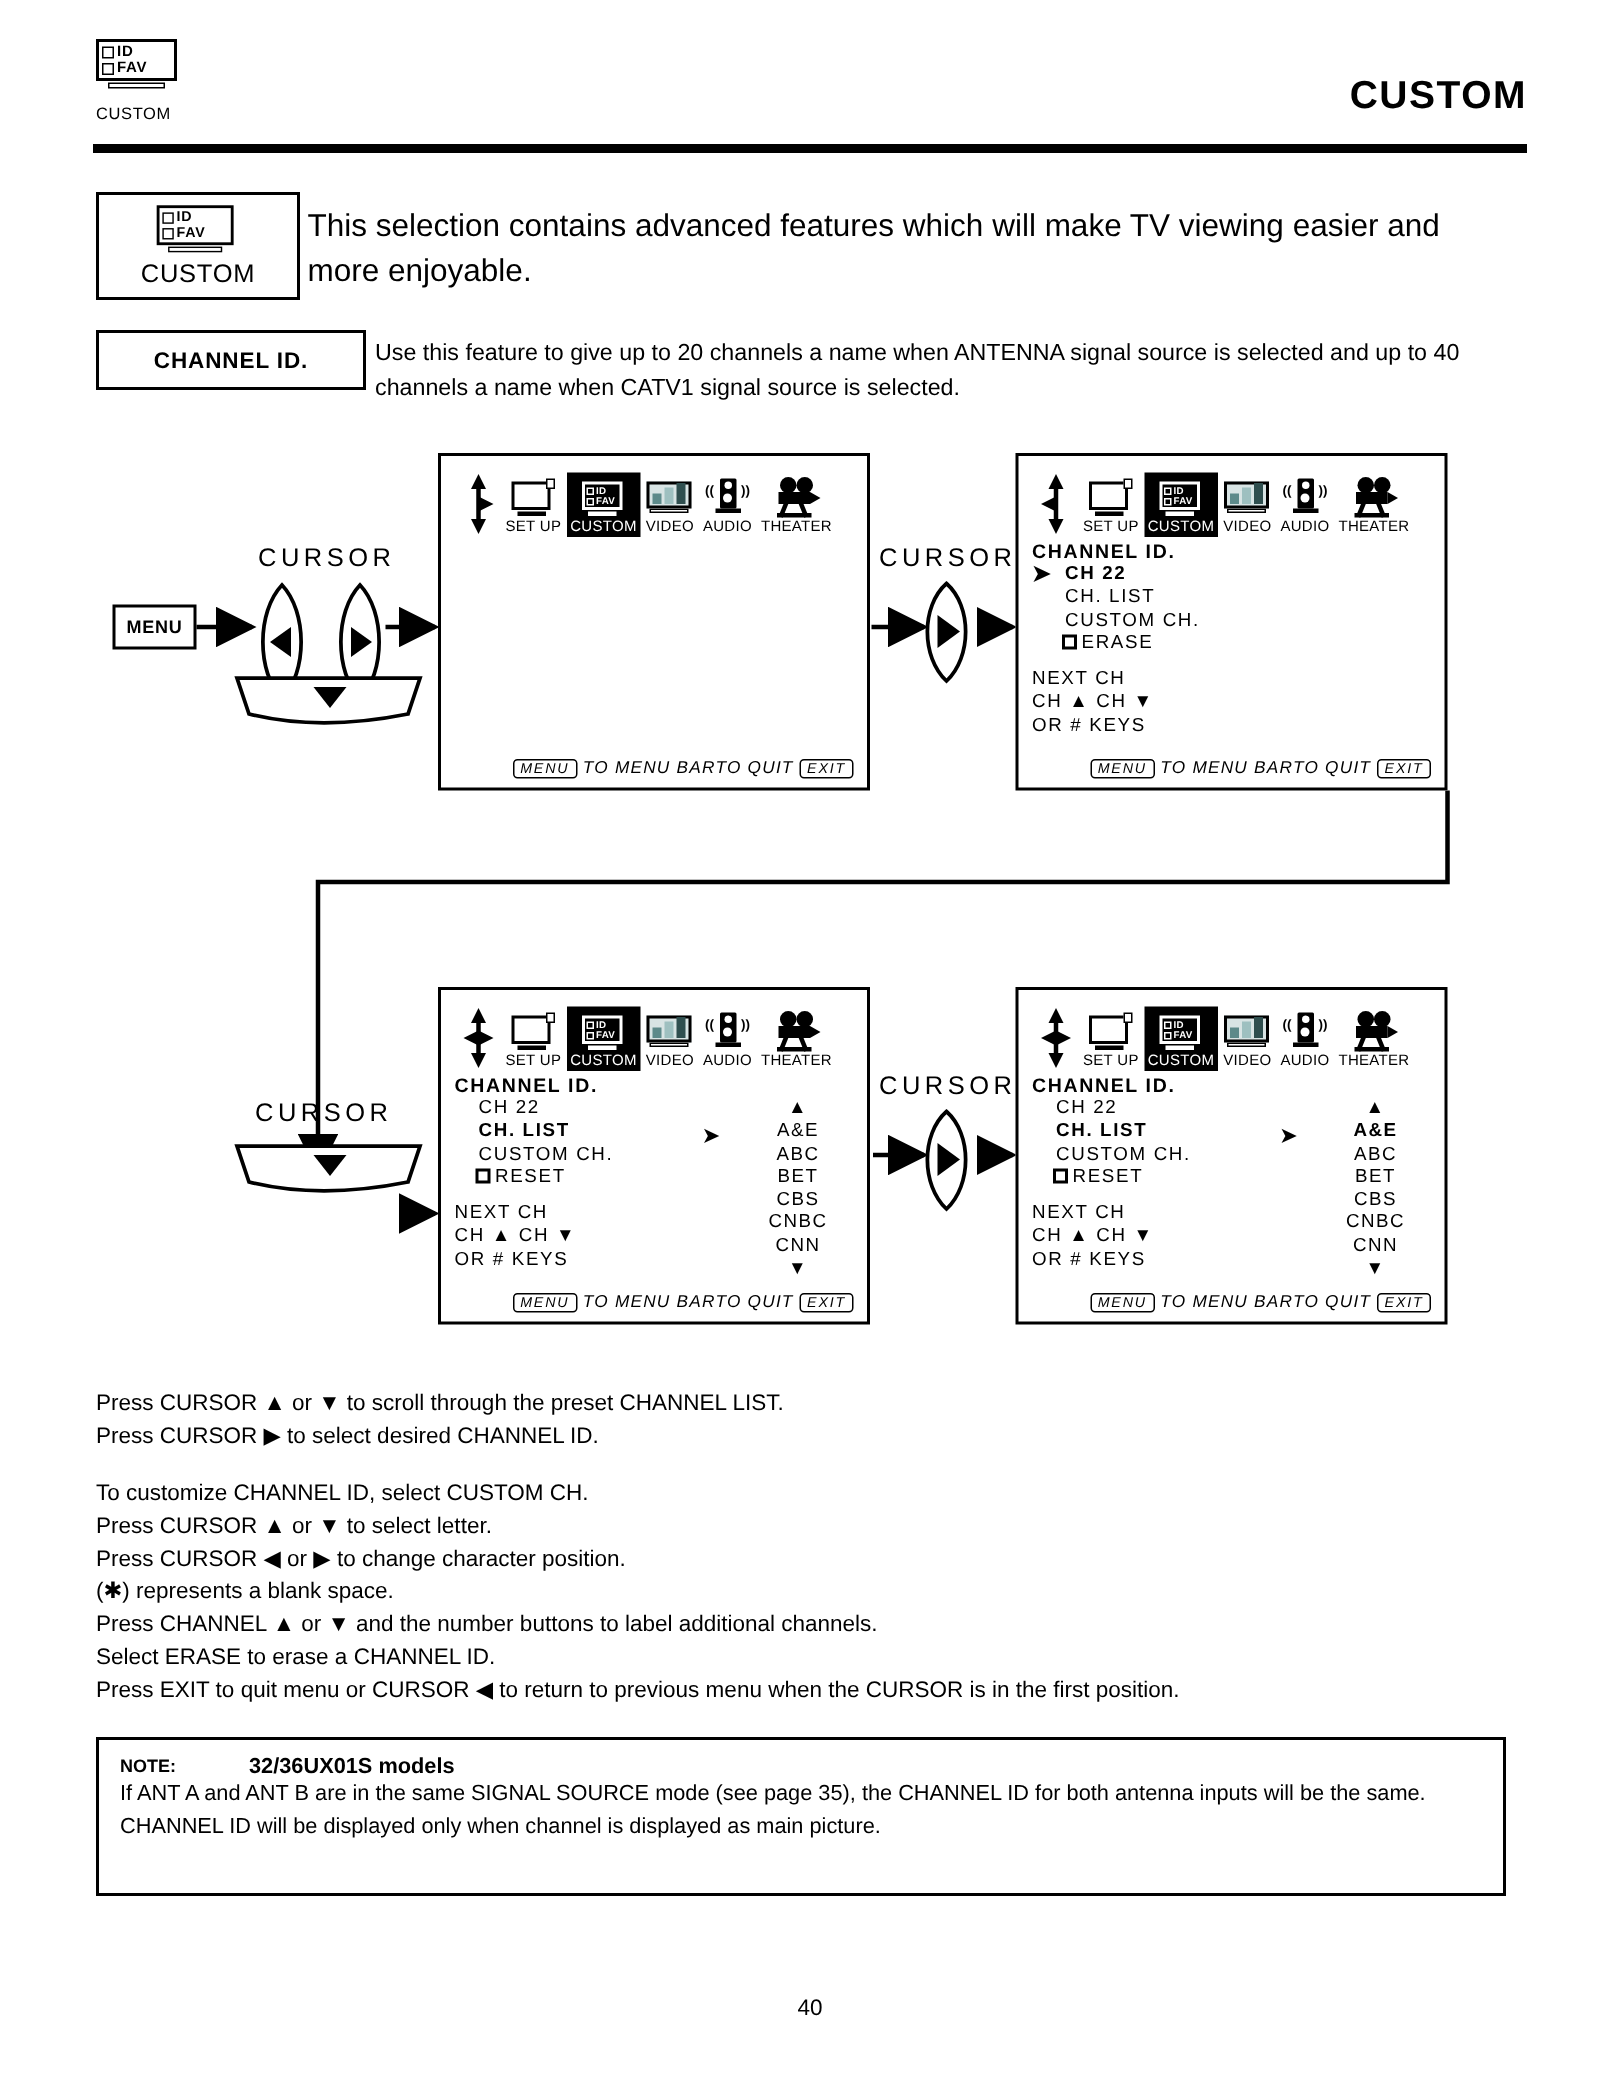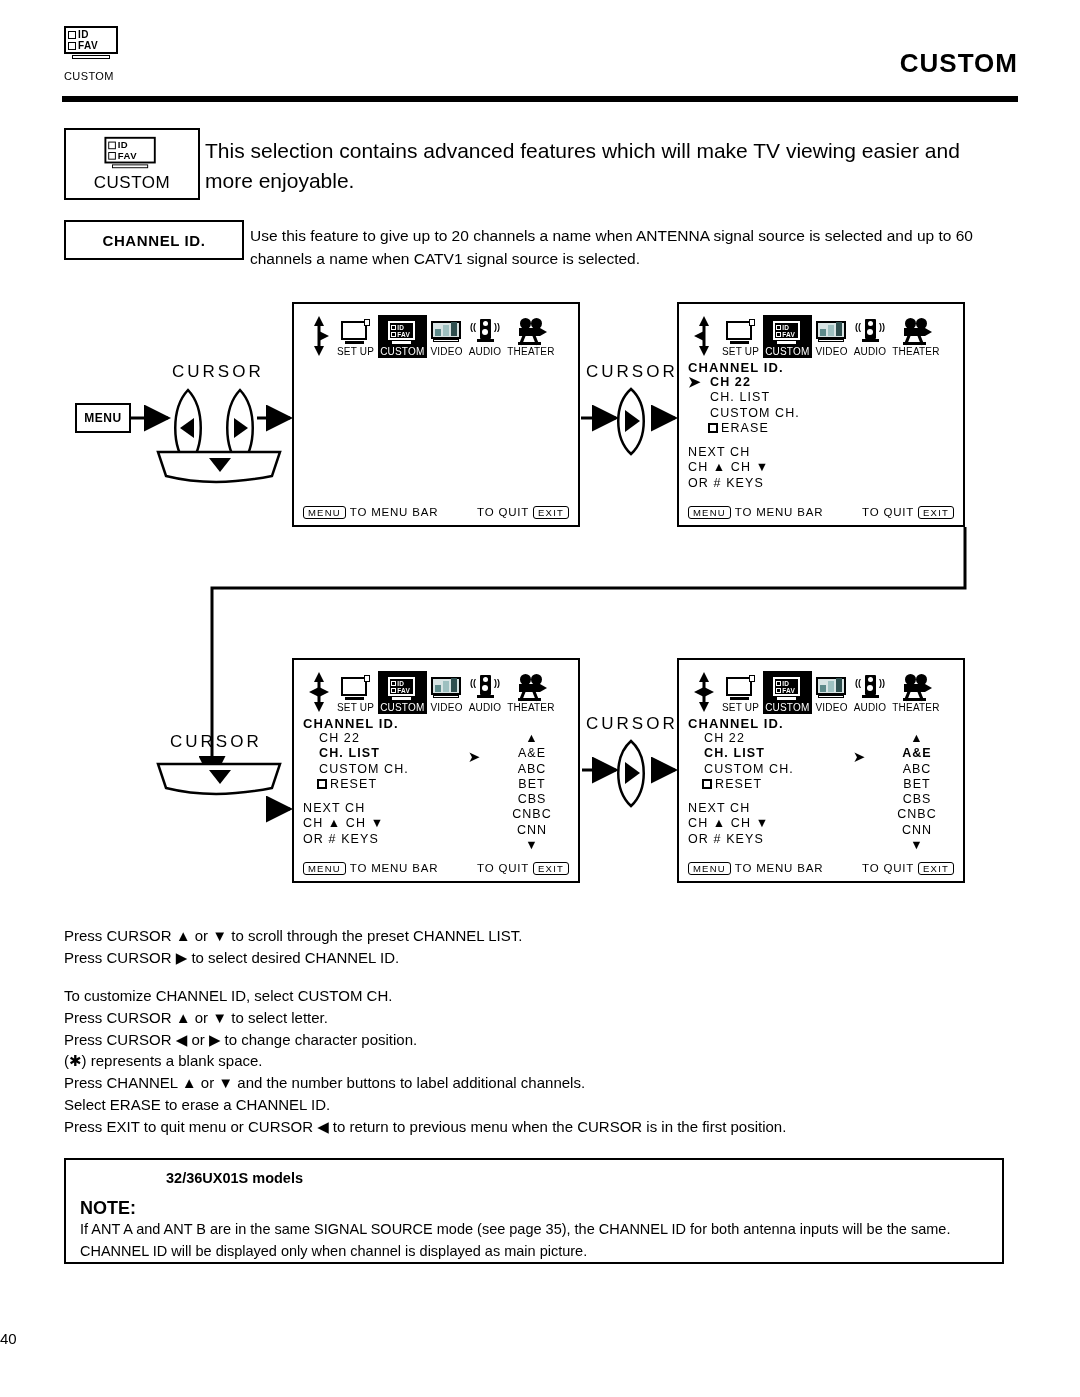--- a/index.html
+++ b/index.html
@@ -110,46 +110,46 @@
   .ic-theater .ln{position:absolute;left:26px;top:10px;width:0;height:0;border-top:4px solid transparent;border-bottom:4px solid transparent;border-left:7px solid #000;}
   .ic-theater .lg1{position:absolute;left:7px;top:16px;width:3px;height:11px;background:#000;transform:rotate(22deg);}
   .ic-theater .lg2{position:absolute;left:20px;top:16px;width:3px;height:11px;background:#000;transform:rotate(-22deg);}
   .ic-theater .lg3{position:absolute;left:4px;top:24px;width:23px;height:2.5px;background:#000;}
 
   .osd-title{font-size:13px;font-weight:700;letter-spacing:1.1px;margin-top:2px;}
   .osd-list{font-size:12.5px;letter-spacing:1.1px;line-height:1.22;}
   .osd-list .it{position:relative;white-space:nowrap;}
   .osd-list .it.bold{font-weight:700;}
   .osd-foot{font-size:12.5px;letter-spacing:1.1px;line-height:1.22;}
-  .osd-bottom{position:absolute;left:9px;right:9px;bottom:6px;display:flex;align-items:center;justify-content:space-between;font-size:11.5px;letter-spacing:.8px;}
+  .osd-bottom{position:absolute;left:9px;right:9px;bottom:6px;display:flex;align-items:center;justify-content:flex-end;font-size:11.5px;letter-spacing:.8px;font-style:italic;}
   .keycap{display:inline-block;border:1.6px solid #000;border-radius:3px;padding:0px 4px;font-size:9.5px;letter-spacing:1.2px;margin-right:4px;}
   .keycap.r{margin-right:0;margin-left:4px;}
   .cols{display:flex;}
   .col-l{width:150px;}
   .col-m{width:42px;text-align:center;}
   .col-r{flex:1;text-align:center;font-size:12.5px;letter-spacing:1px;line-height:1.22;}
   .sqbox{display:inline-block;width:10px;height:10px;border:2px solid #000;box-sizing:border-box;vertical-align:-1px;margin-right:3px;}
 
   .cursor-lbl{position:absolute;font-size:17px;letter-spacing:3px;}
 
   
   .body-text{position:absolute;left:64px;top:925px;width:940px;font-size:15px;line-height:1.46;}
   .body-text p{margin:0;}
   .body-text .gap{height:16px;}
 
   .note{
     position:absolute;left:64px;top:1158px;width:940px;height:106px;
     border:2.5px solid #000;box-sizing:border-box;padding:10px 14px;
   }
   .note .hdrow{display:flex;}
-  .note .nlabel{font-size:18px;font-weight:700;width:86px;margin-top:28px;}
+  .note .nlabel{font-size:12px;font-weight:700;width:86px;}
   .note .nmodels{font-size:14.5px;font-weight:700;}
   .note .nbody{font-size:14.5px;line-height:1.5;}
 
-  .pageno{position:absolute;left:0;right:0;top:1330px;font-size:15px;}
+  .pageno{position:absolute;left:0;right:0;top:1330px;text-align:center;font-size:15px;}
 </style>
 </head>
 <body>
 
 <div class="page">
 
   <div class="hdr-icon">
     <div class="tvglyph">
       <div class="scr">
         <div class="row">
@@ -181,21 +181,21 @@
             <span class="lbl">FAV</span>
           </div>
       </div>
       <div class="base"></div>
     </div>
     <div class="cap">CUSTOM</div>
   </div>
   <div class="intro-text">This selection contains advanced features which will make TV viewing easier and more enjoyable.</div>
 
   <div class="feat-box">CHANNEL ID.</div>
-  <div class="feat-text">Use this feature to give up to 20 channels a name when ANTENNA signal source is selected and up to 60 channels a name when CATV1 signal source is selected.</div>
+  <div class="feat-text">Use this feature to give up to 20 channels a name when ANTENNA signal source is selected and up to 40 channels a name when CATV1 signal source is selected.</div>
 
   <div class="diagram">
 
     <svg class="svgwrap" viewBox="0 0 1080 620">
       <defs>
         <marker id="ah" markerWidth="9" markerHeight="9" refX="8" refY="4.5" orient="auto">
           <path d="M0,0 L9,4.5 L0,9 z" fill="#000"></path>
         </marker>
       </defs>
 

